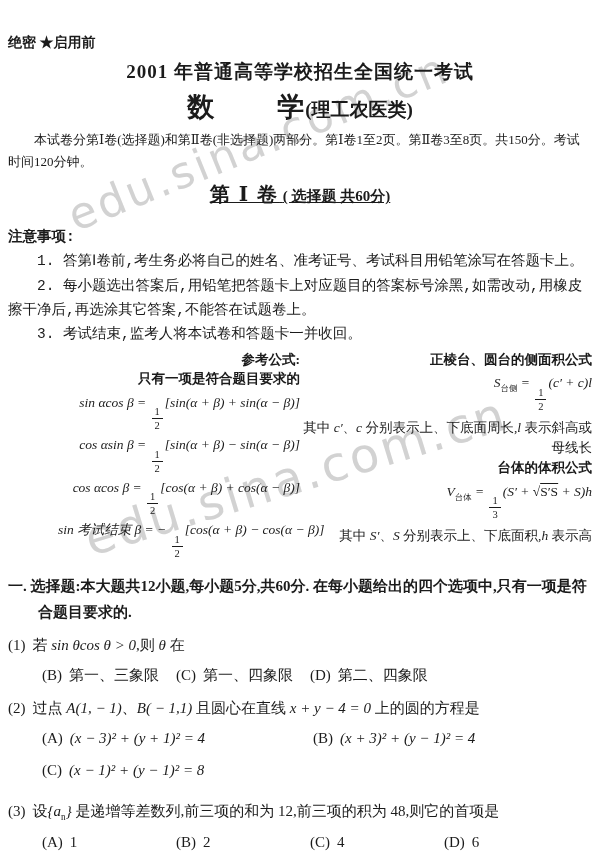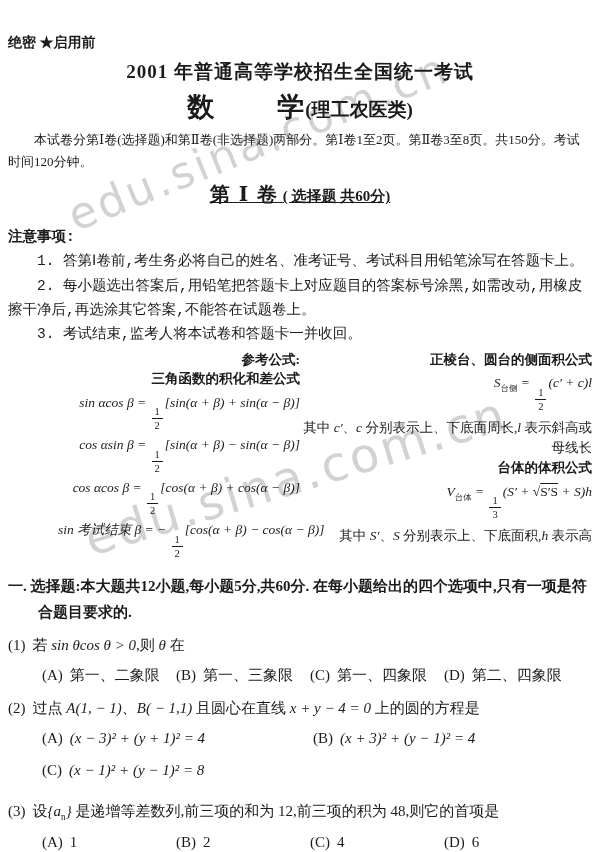--- a/index.html
+++ b/index.html
@@ -82,21 +82,21 @@
     <div class="notices">
       <div class="notices-title">注意事项:</div>
       <div class="notice-item">1. 答第Ⅰ卷前,考生务必将自己的姓名、准考证号、考试科目用铅笔涂写在答题卡上。</div>
       <div class="notice-item">2. 每小题选出答案后,用铅笔把答题卡上对应题目的答案标号涂黑,如需改动,用橡皮擦干净后,再选涂其它答案,不能答在试题卷上。</div>
       <div class="notice-item">3. 考试结束,监考人将本试卷和答题卡一并收回。</div>
     </div>
 
     <div class="formulas">
       <div class="f-left">
         <div class="f-title">参考公式:</div>
-        <div class="f-sub">三角函数的积化和差公式</div>
+        <div class="f-sub">只有一项是符合题目要求的</div>
         <div class="frow"><span class="m">sin αcos β = </span><span class="frac">
               <span class="num">1</span>
               <span class="den">2</span>
             </span><span class="m">[sin(α + β) + sin(α − β)]</span></div>
         <div class="frow"><span class="m">cos αsin β = </span><span class="frac">
               <span class="num">1</span>
               <span class="den">2</span>
             </span><span class="m">[sin(α + β) − sin(α − β)]</span></div>
         <div class="frow"><span class="m">cos αcos β = </span><span class="frac">
               <span class="num">1</span>
@@ -121,21 +121,20 @@
             </span><span class="m">(S′ + </span><span class="sqrt">√<span class="ovl">S′S</span></span><span class="m"> + S)h</span></div>
         <div class="f-note"><span class="t">其中 </span><span class="m">S′</span><span class="t">、</span><span class="m">S</span><span class="t"> 分别表示上、下底面积,</span><span class="m">h</span><span class="t"> 表示高</span></div>
       </div>
     </div>
 
     <div class="section-heading">一. 选择题:本大题共12小题,每小题5分,共60分. 在每小题给出的四个选项中,只有一项是符合题目要求的.</div>
 
     <div class="question">
       <span class="stem"><span class="qnum">(1)</span><span><span class="t">若 </span><span class="m">sin θcos θ &gt; 0</span><span class="t">,则 </span><span class="m">θ</span><span class="t"> 在</span></span></span>
       <div class="opts">
-          <span class="opt"><span class="opt-label">(A)</span><span class="t">第一、二象限</span></span>
           <span class="opt"><span class="opt-label">(B)</span><span class="t">第一、三象限</span></span>
           <span class="opt"><span class="opt-label">(C)</span><span class="t">第一、四象限</span></span>
           <span class="opt"><span class="opt-label">(D)</span><span class="t">第二、四象限</span></span>
         </div>
     </div>
 
     <div class="question">
       <span class="stem"><span class="qnum">(2)</span><span><span class="t">过点 </span><span class="m">A(1, − 1)</span><span class="t">、</span><span class="m">B( − 1,1)</span><span class="t"> 且圆心在直线 </span><span class="m">x + y − 4 = 0</span><span class="t"> 上的圆的方程是</span></span></span>
       <div class="opts cols2">
           <span class="opt"><span class="opt-label">(A)</span><span class="m">(x − 3)² + (y + 1)² = 4</span></span>

